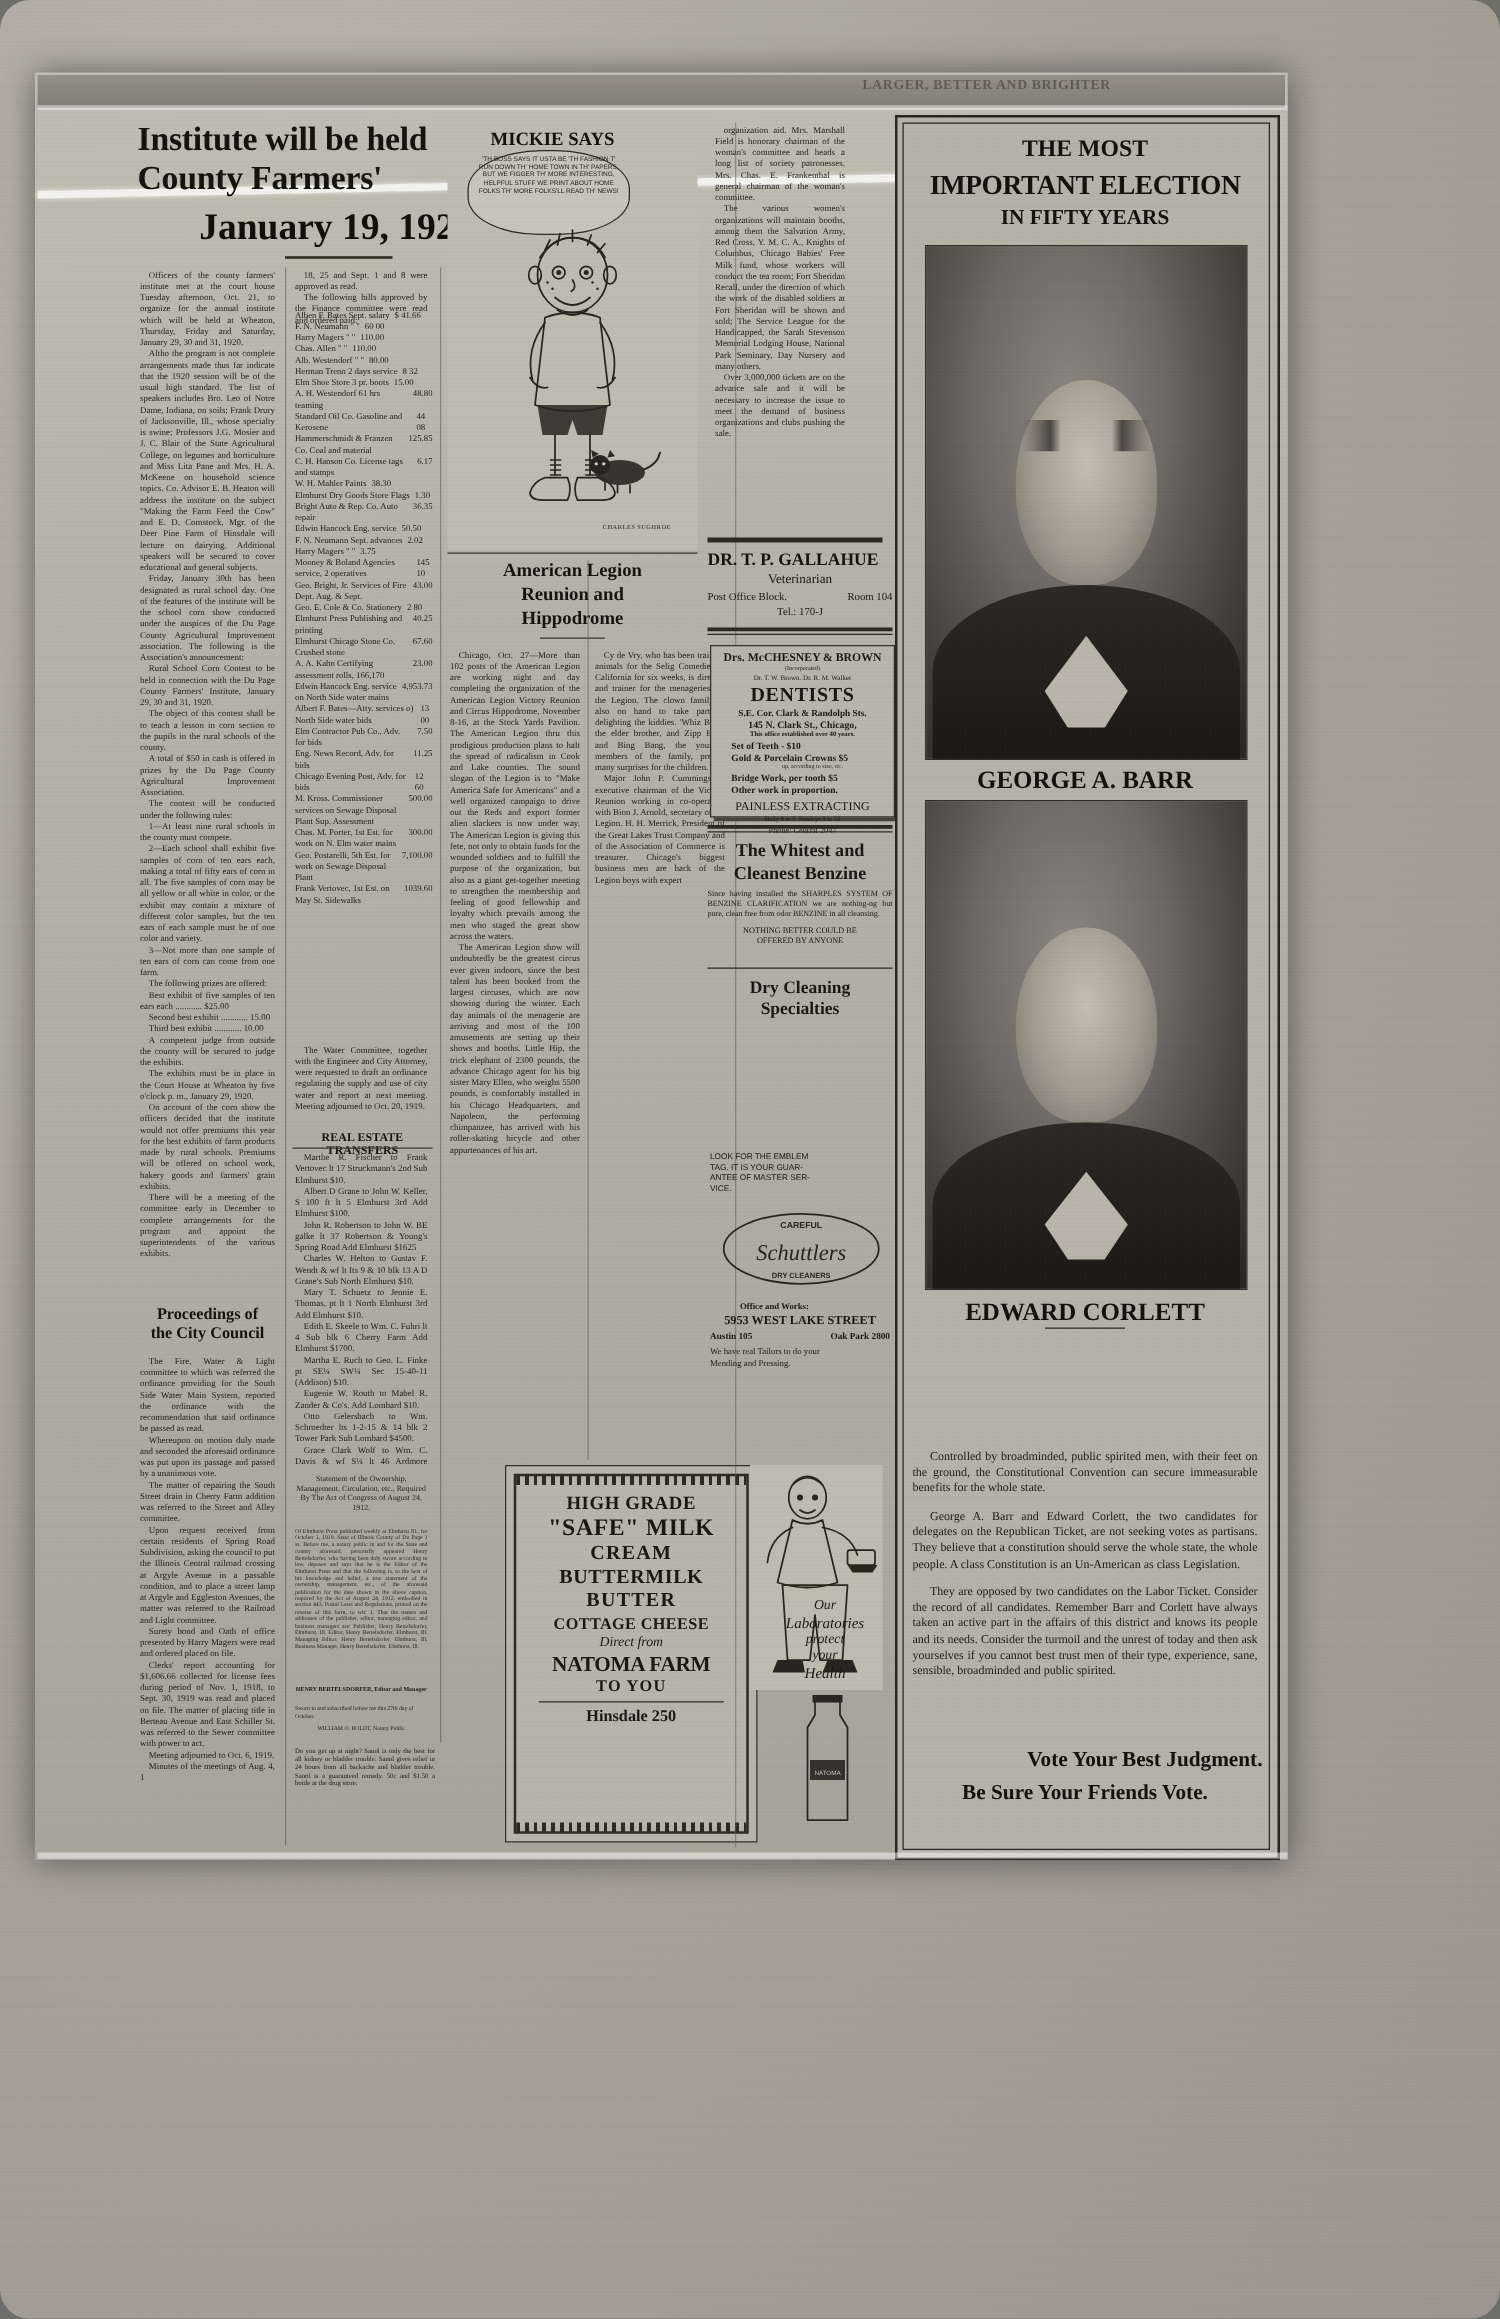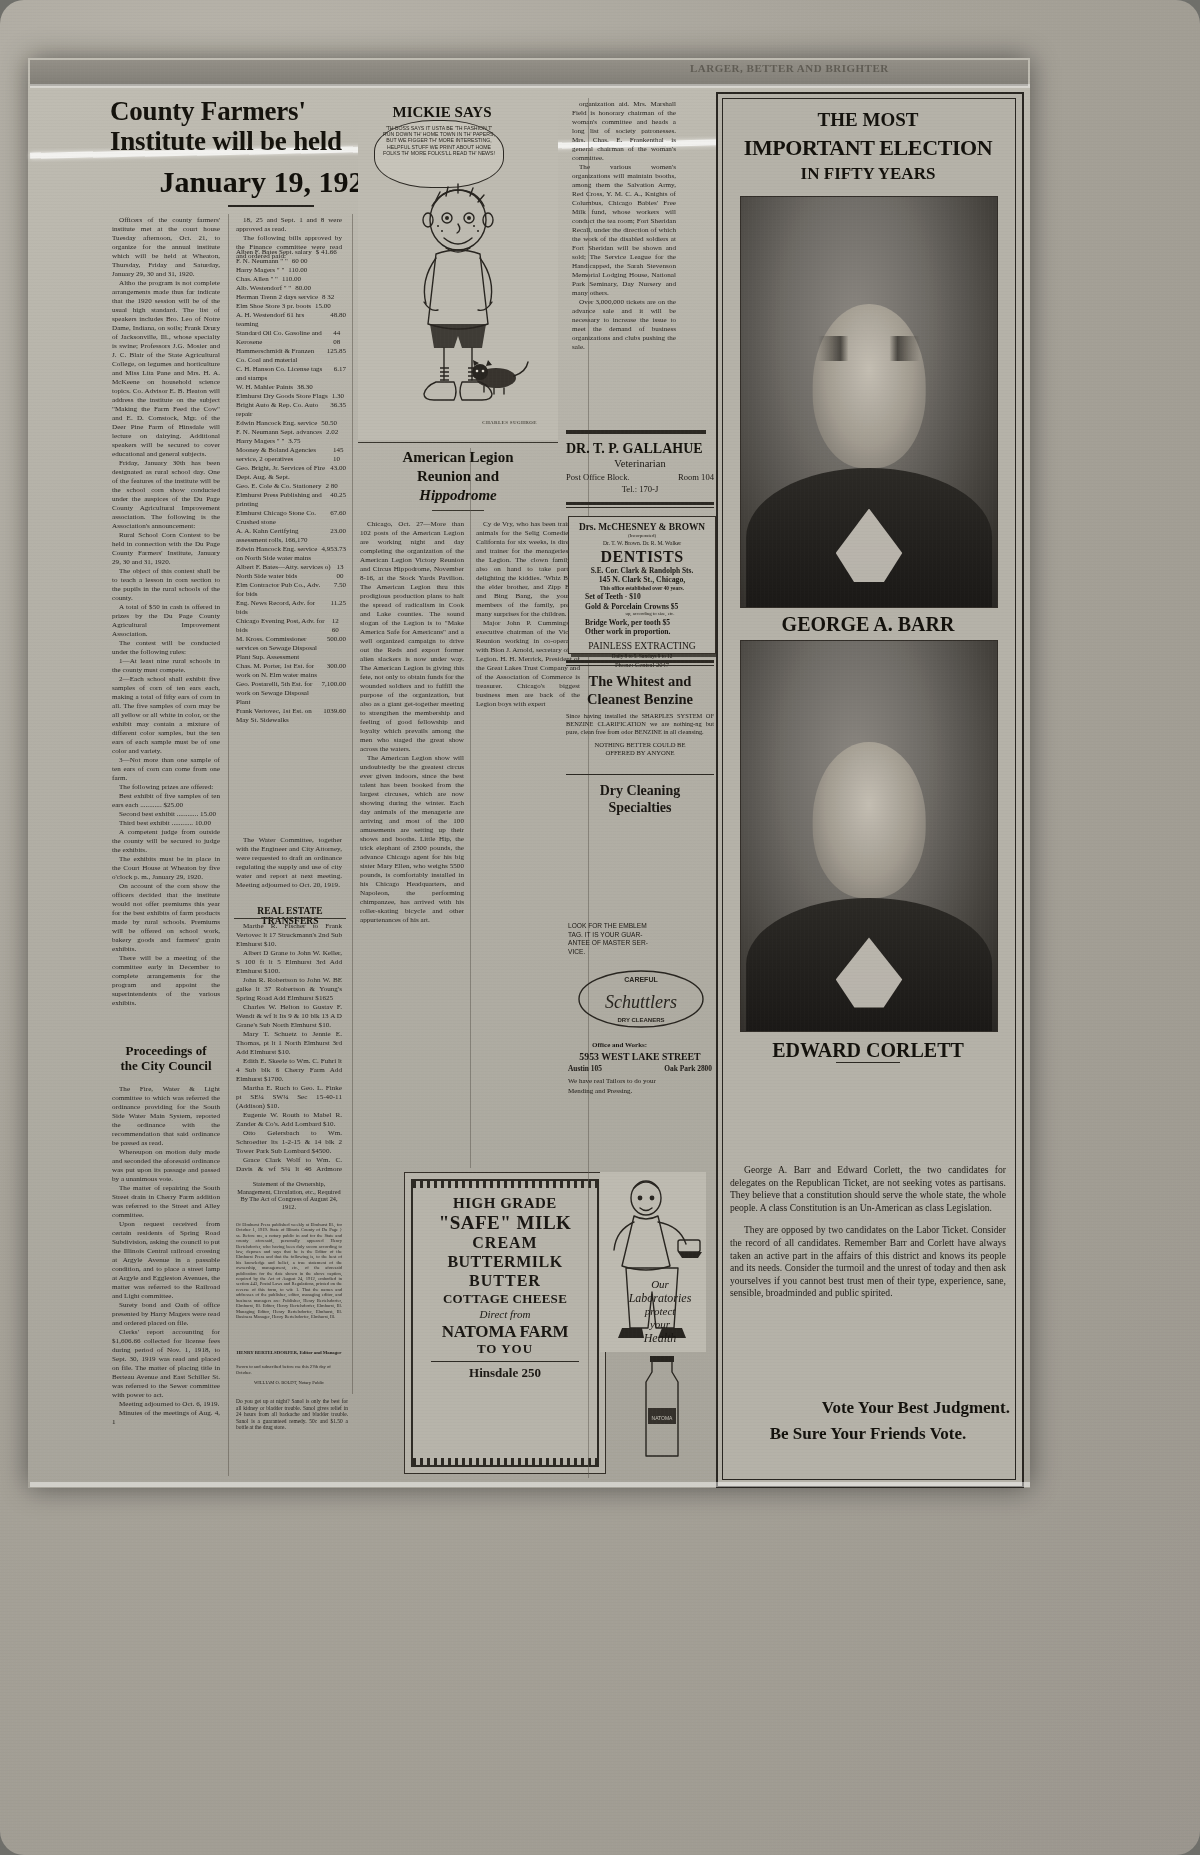--- a/index.html
+++ b/index.html
@@ -65,22 +65,22 @@
   <div class="masthead-strip" style="left:30px;top:60px;width:998px;height:26px;"></div>
   <div style="position:absolute;left:690px;top:62px;width:330px;font-size:11px;font-weight:bold;
               color:#3c3931;letter-spacing:.5px;opacity:.55;font-family:'Liberation Serif',serif;
               overflow:hidden;white-space:nowrap;">LARGER, BETTER AND BRIGHTER</div>
 
   <div class="crease" style="left:30px;top:146px;width:700px;height:6px;
        transform:rotate(-1.1deg);box-shadow:0 0 4px rgba(255,255,255,.7);"></div>
   <div class="crease" style="left:30px;top:84px;width:1000px;height:4px;opacity:.5;"></div>
 
   <div class="col" style="left:110px;top:96px;width:330px;">
+    <div class="disp" style="font-size:27px;line-height:31px;color:#17150f;letter-spacing:-.2px;">Institute will be held</div>
     <div class="disp" style="font-size:27px;line-height:30px;color:#17150f;letter-spacing:-.2px;">County Farmers'</div>
-    <div class="disp" style="font-size:27px;line-height:31px;color:#17150f;letter-spacing:-.2px;">Institute will be held</div>
   </div>
   <div class="col disp ctr" style="left:110px;top:165px;width:318px;font-size:30px;line-height:34px;color:#14120d;">January 19, 1920</div>
   <div style="position:absolute;left:228px;top:205px;width:86px;border-top:2px solid #2a2722;"></div>
 
   <div class="col body-text" id="c1" style="left:112px;top:216px;width:108px;height:820px;overflow:hidden;">
       <p class="">Officers of the county farmers' institute met at the court house Tuesday afternoon, Oct. 21, to organize for the annual institute which will be held at Wheaton, Thursday, Friday and Saturday, January 29, 30 and 31, 1920.</p>
       <p class="">Altho the program is not complete arrangements made thus far indicate that the 1920 session will be of the usual high standard. The list of speakers includes Bro. Leo of Notre Dame, Indiana, on soils; Frank Drury of Jacksonville, Ill., whose specialty is swine; Professors J.G. Mosier and J. C. Blair of the State Agricultural College, on legumes and horticulture and Miss Lita Pane and Mrs. H. A. McKeene on household science topics. Co. Advisor E. B. Heaton will address the institute on the subject "Making the Farm Feed the Cow" and E. D. Comstock, Mgr. of the Deer Pine Farm of Hinsdale will lecture on dairying. Additional speakers will be secured to cover educational and general subjects.</p>
       <p class="">Friday, January 30th has been designated as rural school day. One of the features of the institute will be the school corn show conducted under the auspices of the Du Page County Agricultural Improvement association. The following is the Association's announcement:</p>
       <p class="">Rural School Corn Contest to be held in connection with the Du Page County Farmers' Institute, January 29, 30 and 31, 1920.</p>
       <p class="">The object of this contest shall be to teach a lesson in corn section to the pupils in the rural schools of the county.</p>
@@ -337,21 +337,21 @@
       </g>
     </svg>
     <div style="position:absolute;left:124px;top:320px;font-size:5px;font-weight:bold;color:#3a372f;
                 letter-spacing:.3px;opacity:.8;">CHARLES SUGHROE</div>
   </div>
 
   <div style="position:absolute;left:358px;top:442px;width:200px;border-top:1px solid #3a3730;"></div>
   <div class="col" style="left:358px;top:448px;width:200px;">
     <div class="disp ctr" style="font-size:15px;line-height:19px;color:#17150f;">American Legion</div>
     <div class="disp ctr" style="font-size:15px;line-height:19px;color:#17150f;">Reunion and</div>
-    <div class="disp ctr" style="font-size:15px;line-height:19px;color:#17150f;font-style:italic;">Hippodrome</div>
+    <div class="disp ctr" style="font-size:15px;line-height:19px;color:#17150f;">Hippodrome</div>
   </div>
   <div style="position:absolute;left:432px;top:510px;width:52px;border-top:1px solid #3a3730;"></div>
 
   <div class="col body-text" id="c3legion" style="left:360px;top:520px;width:104px;height:640px;overflow:hidden;">
       <p class="">Chicago, Oct. 27—More than 102 posts of the American Legion are working night and day completing the organization of the American Legion Victory Reunion and Circus Hippodrome, November 8-16, at the Stock Yards Pavilion. The American Legion thru this prodigious production plans to halt the spread of radicalism in Cook and Lake counties. The sound slogan of the Legion is to "Make America Safe for Americans" and a well organized campaign to drive out the Reds and export former alien slackers is now under way. The American Legion is giving this fete, not only to obtain funds for the wounded soldiers and to fulfill the purpose of the organization, but also as a giant get-together meeting to strengthen the membership and feeling of good fellowship and loyalty which prevails among the men who staged the great show across the waters.</p>
       <p class="">The American Legion show will undoubtedly be the greatest circus ever given indoors, since the best talent has been booked from the largest circuses, which are now showing during the winter. Each day animals of the menagerie are arriving and most of the 100 amusements are setting up their shows and booths. Little Hip, the trick elephant of 2300 pounds, the advance Chicago agent for his big sister Mary Ellen, who weighs 5500 pounds, is comfortably installed in his Chicago Headquarters, and Napoleon, the performing chimpanzee, has arrived with his roller-skating bicycle and other appurtenances of his art.</p>
     </div>
   <div class="col body-text" id="c4legion" style="left:476px;top:520px;width:104px;height:640px;overflow:hidden;">
       <p class="">Cy de Vry, who has been training animals for the Selig Comedies in California for six weeks, is director and trainer for the menageries for the Legion. The clown family is also on hand to take part in delighting the kiddies. 'Whiz Bang, the elder brother, and Zipp Bang and Bing Bang, the younger members of the family, predict many surprises for the children.</p>
       <p class="">Major John P. Cummings is executive chairman of the Victory Reunion working in co-operation with Bion J. Arnold, secretary of the Legion. H. H. Merrick, President of the Great Lakes Trust Company and of the Association of Commerce is treasurer. Chicago's biggest business men are back of the Legion boys with expert</p>
@@ -529,20 +529,21 @@
     <div class="face"></div>
     <div class="shoulders"></div>
     <div class="collar"></div>
   </div>
   <div class="col disp ctr" style="left:726px;top:1038px;width:284px;font-size:20px;line-height:24px;color:#16140f;">EDWARD  CORLETT</div>
   <div style="position:absolute;left:836px;top:1062px;width:64px;border-top:1px solid #2e2b25;"></div>
 
 
   <div class="col" id="electionparas" style="left:730px;top:1160px;width:276px;
               font-size:9.6px;line-height:12.6px;text-align:justify;color:#201d18;">
+      <p style="margin: 0px 0px 10px; text-indent: 14px;">Controlled by broadminded, public spirited men, with their feet on the ground, the Constitutional Convention can secure immeasurable benefits for the whole state.</p>
       <p style="margin: 4px 0px 10px; text-indent: 14px;">George A. Barr and Edward Corlett, the two candidates for delegates on the Republican Ticket, are not seeking votes as partisans.  They believe that a constitution should serve the whole state, the whole people.  A class Constitution is an Un-American as class Legislation.</p>
       <p style="margin: 0px 0px 10px; text-indent: 14px;">They are opposed by two candidates on the Labor Ticket. Consider the record of all candidates.  Remember Barr and Corlett have always taken an active part in the affairs of this district and knows its people and its needs.  Consider the turmoil and the unrest of today and then ask yourselves if you cannot best trust men of their type, experience, sane, sensible, broadminded and public spirited.</p>
     </div>
 
   <div class="col disp ctr" style="left:726px;top:1396px;width:284px;font-size:17px;line-height:23px;color:#16140f;text-align:right;">Vote Your Best Judgment.</div>
   <div class="col disp ctr" style="left:726px;top:1422px;width:284px;font-size:17px;line-height:23px;color:#16140f;">Be Sure Your Friends Vote.</div>
 
   <div id="grain"></div>
 
   <div class="crease" style="left:30px;top:1482px;width:1000px;height:5px;opacity:.6;"></div>

